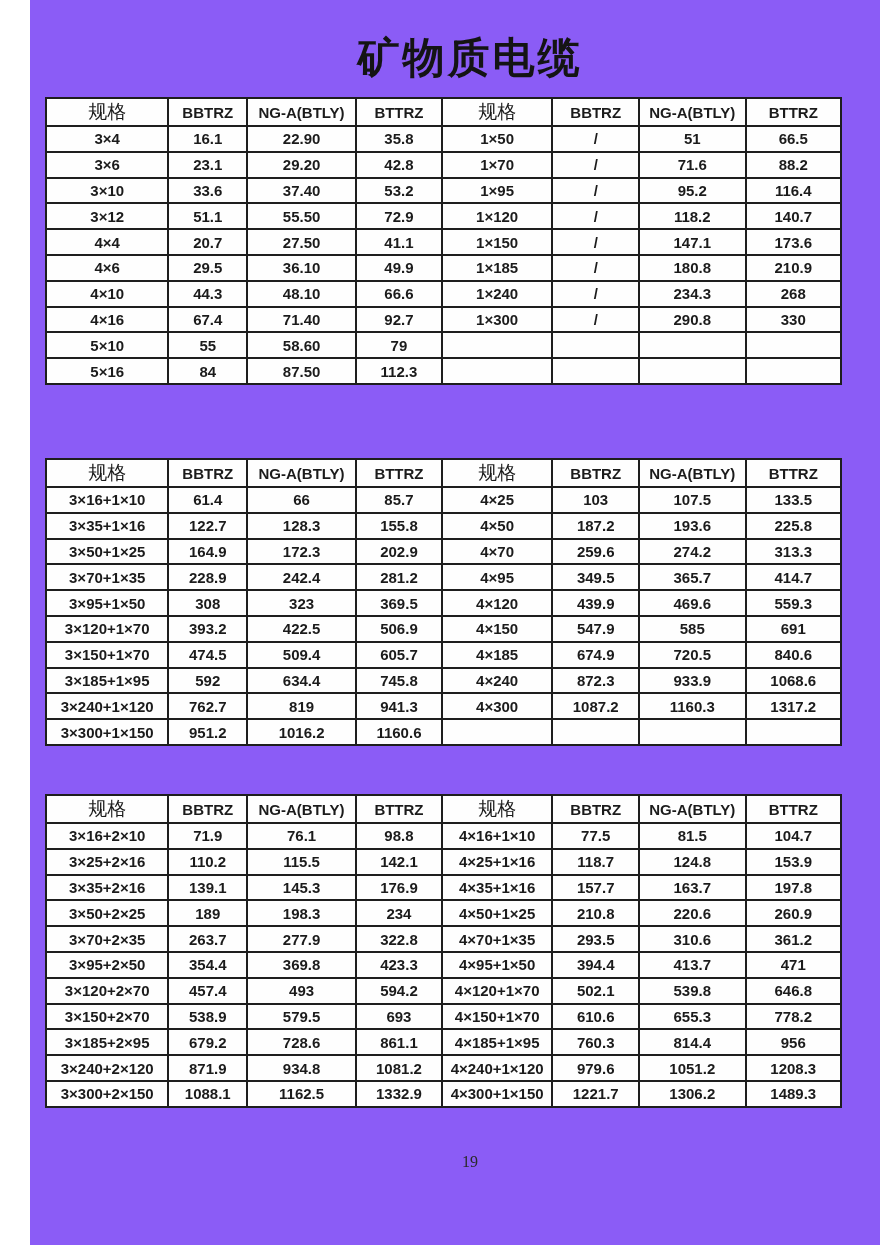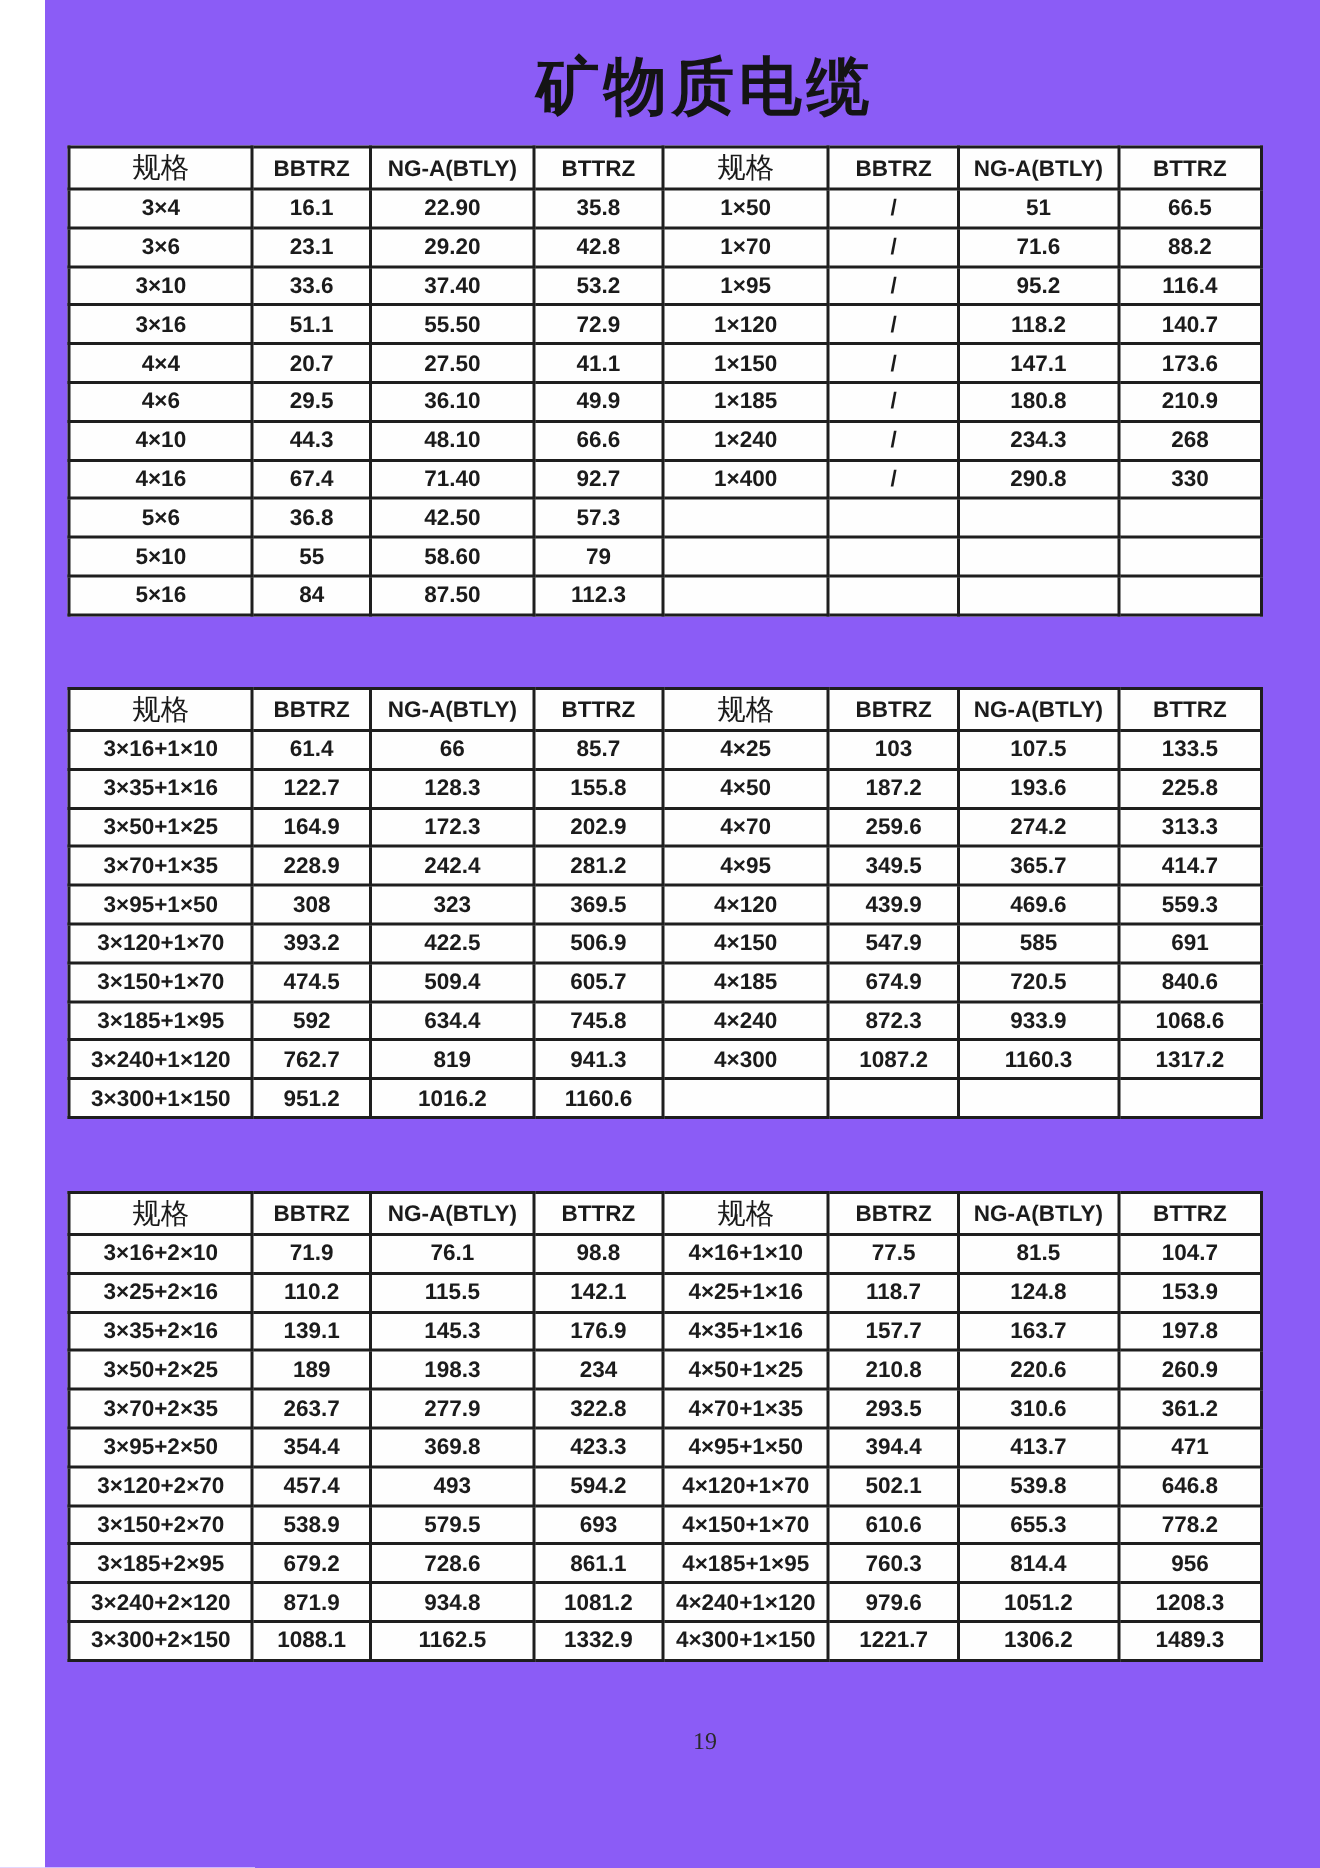--- a/index.html
+++ b/index.html
@@ -120,21 +120,21 @@
           <td>3×10</td>
           <td>33.6</td>
           <td>37.40</td>
           <td>53.2</td>
           <td>1×95</td>
           <td>/</td>
           <td>95.2</td>
           <td>116.4</td>
         </tr>
         <tr>
-          <td>3×16</td>
+          <td>3×12</td>
           <td>51.1</td>
           <td>55.50</td>
           <td>72.9</td>
           <td>1×120</td>
           <td>/</td>
           <td>118.2</td>
           <td>140.7</td>
         </tr>
         <tr>
           <td>4×4</td>
@@ -164,34 +164,24 @@
           <td>1×240</td>
           <td>/</td>
           <td>234.3</td>
           <td>268</td>
         </tr>
         <tr>
           <td>4×16</td>
           <td>67.4</td>
           <td>71.40</td>
           <td>92.7</td>
-          <td>1×400</td>
+          <td>1×300</td>
           <td>/</td>
           <td>290.8</td>
           <td>330</td>
-        </tr>
-        <tr>
-          <td>5×6</td>
-          <td>36.8</td>
-          <td>42.50</td>
-          <td>57.3</td>
-          <td></td>
-          <td></td>
-          <td></td>
-          <td></td>
         </tr>
         <tr>
           <td>5×10</td>
           <td>55</td>
           <td>58.60</td>
           <td>79</td>
           <td></td>
           <td></td>
           <td></td>
           <td></td>

